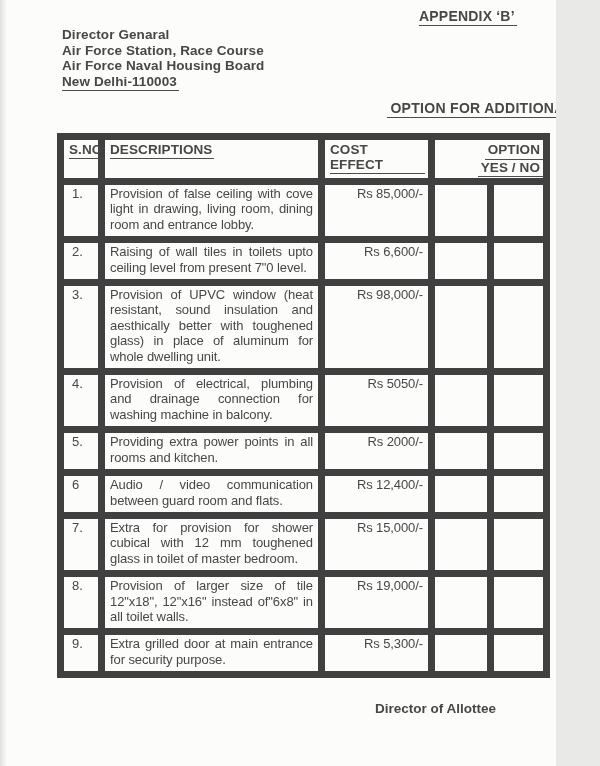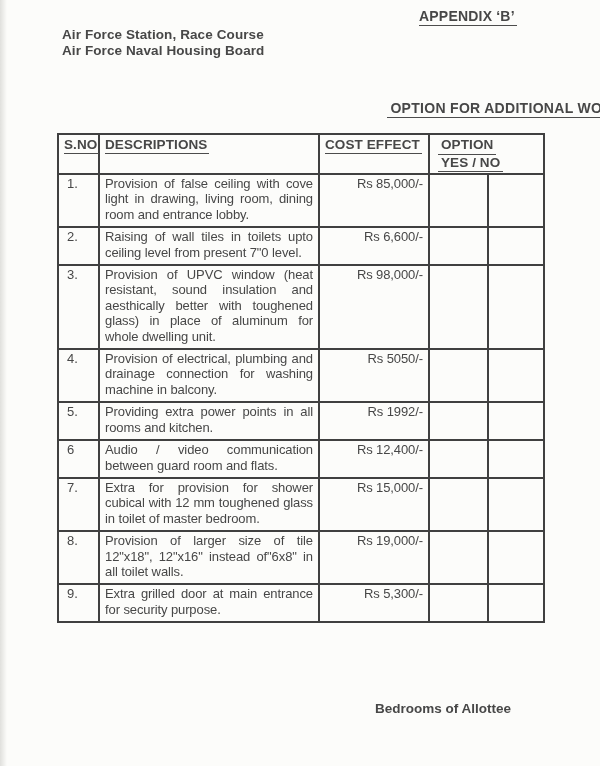--- a/index.html
+++ b/index.html
@@ -3,21 +3,21 @@
 <meta charset="utf-8">
 <style>
   html,body{margin:0;padding:0;}
   body{
     width:600px;height:766px;
     font-family:"Liberation Sans","DejaVu Sans",sans-serif;
     background:#e9e9e7;
   }
   .page{
     position:relative;
-    width:600px;height:766px;
+    width:556px;height:766px;
     background:#fcfcfa;
     color:#474747;
     overflow:hidden;
   }
   .scan-edge{
     position:absolute;left:0;top:0;width:7px;height:766px;
     background:linear-gradient(to right,#c9c9c5,rgba(252,252,250,0));
     opacity:.55;
   }
   .appendix{
@@ -40,31 +40,31 @@
   }
   .title .u,.opt .u{padding:0 3px 1px 3px;}
   table.opt-table{
     position:absolute;top:133px;left:57px;
     width:486px;
     border-collapse:collapse;
     table-layout:fixed;
     font-size:13px;
   }
   .opt-table th,.opt-table td{
-    border:2px solid #404040;
+    border:7px solid #404040;
     vertical-align:top;
     font-weight:normal;
     text-align:left;
   }
   .opt-table th{
     font-weight:bold;font-size:13.5px;
     padding:2px 3px 1px 5px;
     letter-spacing:.1px;
   }
-  .opt-table th.opt{text-align:left;padding:2px 0 1px 8px;line-height:15.5px;margin-left:12px;}
+  .opt-table th.opt{text-align:right;padding:2px 0 1px 8px;line-height:15.5px;margin-left:12px;}
   .opt-table td{
     padding:1px 5px 4px 5px;
     line-height:15.4px;
     letter-spacing:-0.1px;
   }
   .opt-table td.sno{padding-left:8px;}
   .opt-table td.desc{text-align:justify;}
   .opt-table td.cost{white-space:pre-line;text-align:right;}
   .sig{
     position:absolute;top:701px;left:375px;
@@ -77,22 +77,24 @@
 </style>
 </head>
 <body>
 
 <div class="page">
   <div class="scan-edge"></div>
 
   <div class="appendix"><span class="u">APPENDIX ‘B’</span></div>
 
   <div class="address">
+    <div>Director Genaral</div>
     <div>Air Force Station, Race Course</div>
     <div>Air Force Naval Housing Board</div>
+    <div><span class="u">New Delhi-110003</span></div>
   </div>
 
   <div class="title"><span class="u">OPTION FOR ADDITIONAL WORK</span></div>
 
   <table class="opt-table">
     <colgroup>
       <col style="width:41px">
         <col style="width:220px">
         <col style="width:110px">
         <col style="width:59px">
@@ -134,21 +136,21 @@
       <tr>
         <td class="sno">4.</td>
         <td class="desc">Provision of electrical, plumbing and drainage connection for washing machine in balcony.</td>
         <td class="cost">Rs 5050/-</td>
         <td></td>
         <td></td>
       </tr>
       <tr>
         <td class="sno">5.</td>
         <td class="desc">Providing extra power points in all rooms and kitchen.</td>
-        <td class="cost">Rs 1992/-</td>
+        <td class="cost">Rs 2000/-</td>
         <td></td>
         <td></td>
       </tr>
       <tr>
         <td class="sno">6</td>
         <td class="desc">Audio / video communication between guard room and flats.</td>
         <td class="cost">Rs 12,400/-</td>
         <td></td>
         <td></td>
       </tr>
@@ -169,14 +171,14 @@
       <tr>
         <td class="sno">9.</td>
         <td class="desc">Extra grilled door at main entrance for security purpose.</td>
         <td class="cost">Rs 5,300/-</td>
         <td></td>
         <td></td>
       </tr>
     </tbody>
   </table>
 
-  <div class="sig">Bedrooms of Allottee</div>
+  <div class="sig">Director of Allottee</div>
 </div>
 
 </body></html>

